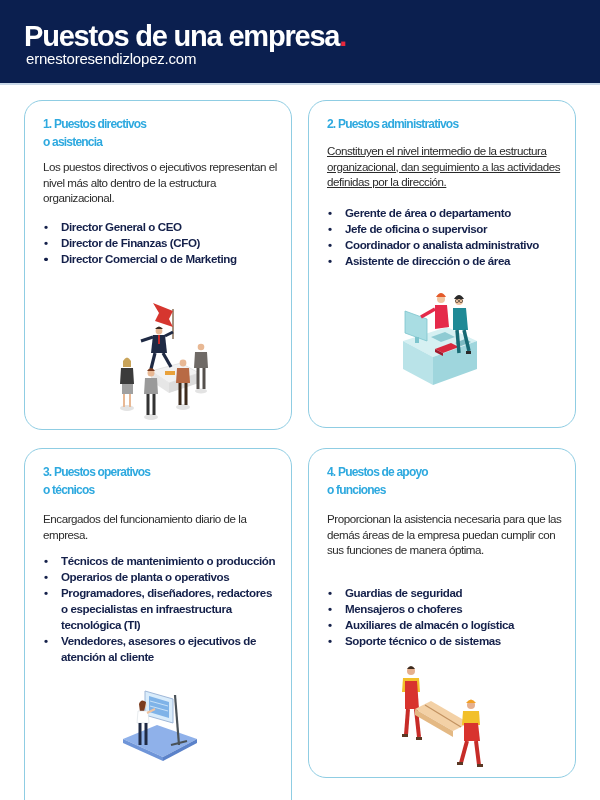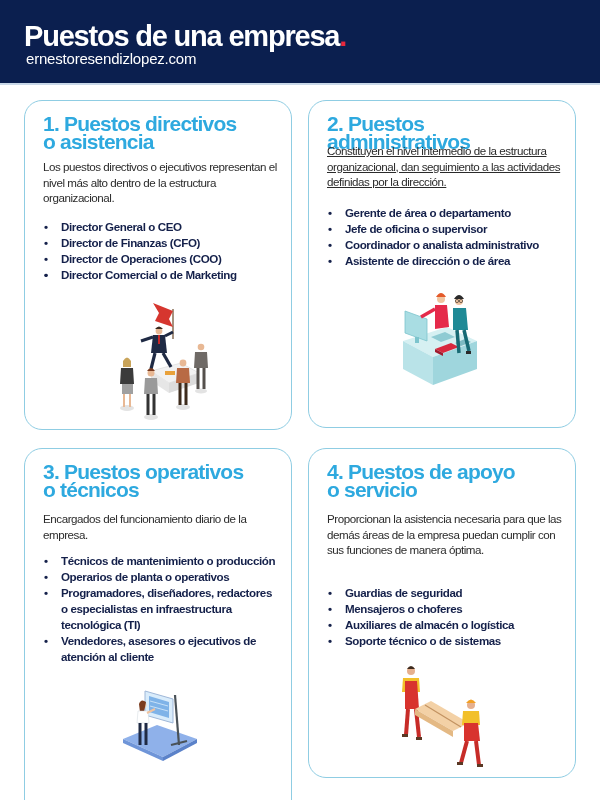--- a/index.html
+++ b/index.html
@@ -60,21 +60,21 @@
   .card-3 { left: 24px;  top: 448px; height: 382px; }
   .card-4 { left: 308px; top: 448px; height: 330px; text-decoration: underline; }
 
   .card-title {
     position: absolute;
     left: 18px;
     top: 14px;
     right: 10px;
     color: #2ea9df;
     font-weight: bold;
-    font-size: 21px;
+    font-size: 12px;
     letter-spacing: -0.8px;
     line-height: 18px;
   }
   .card-desc {
     position: absolute;
     left: 18px;
     right: 12px;
     color: #2b2b2b;
     font-size: 11.6px;
     letter-spacing: -0.45px;
@@ -117,21 +117,21 @@
 
 <div class="card card-1">
   <div class="card-title">
     <div>1.  Puestos directivos</div>
     <div>o asistencia</div>
   </div>
   <div class="card-desc" style="top:58px;">Los puestos directivos o ejecutivos representan el nivel más alto dentro de la estructura organizacional.</div>
   <ul class="card-list" style="top:118px;">
     <li><span class="bullet">•</span><span>Director General o CEO</span></li>
     <li><span class="bullet">•</span><span>Director de Finanzas (CFO)</span></li>
-    <li><span class="bullet">•</span><span>Director de Operaciones (COO)</span></li>
+    <li><span class="bullet">•</span></li>
     <li><span class="bullet">•</span></li>
     <li><span class="bullet">•</span><span>Director Comercial o de Marketing</span></li>
   </ul>
 
   <svg class="illustration" style="left:86px; top:200px;" width="100" height="120" viewBox="0 0 100 120">
 
     <polygon points="40,70 70,62 88,72 58,82" fill="#f2f2f2" stroke="#d8d8d8" stroke-width="0.6"></polygon>
     <polygon points="40,70 58,82 58,92 40,80" fill="#e6e6e6"></polygon>
     <polygon points="58,82 88,72 88,82 58,92" fill="#dcdcdc"></polygon>
     <rect x="54" y="70" width="10" height="4" fill="#e9a23b"></rect>
@@ -253,21 +253,21 @@
     <path d="M21,26 l10,0 l1,12 l-12,0 z" fill="#ffffff" stroke="#cfd6dd" stroke-width="0.5"></path>
     <path d="M30,28 l8,-4" stroke="#f0c4a0" stroke-width="2"></path>
     <line x1="23" y1="38" x2="23" y2="60" stroke="#1f2a44" stroke-width="3"></line>
     <line x1="29" y1="38" x2="29" y2="60" stroke="#1f2a44" stroke-width="3"></line>
   </svg>
 </div>
 
 <div class="card card-4">
   <div class="card-title">
     <div>4. Puestos de apoyo</div>
-    <div>o servicio</div>
+    <div>o funciones</div>
   </div>
   <div class="card-desc" style="top:62px;">Proporcionan la asistencia necesaria para que las demás áreas de la empresa puedan cumplir con sus funciones de manera óptima.</div>
   <ul class="card-list" style="top:136px;">
     <li><span class="bullet">•</span><span>Guardias de seguridad</span></li>
     <li><span class="bullet">•</span><span>Mensajeros o choferes</span></li>
     <li><span class="bullet">•</span><span>Auxiliares de almacén o logística</span></li>
     <li><span class="bullet">•</span><span>Soporte técnico o de sistemas</span></li>
   </ul>
 
   <svg class="illustration" style="left:76px; top:210px;" width="110" height="112" viewBox="0 0 110 112">

